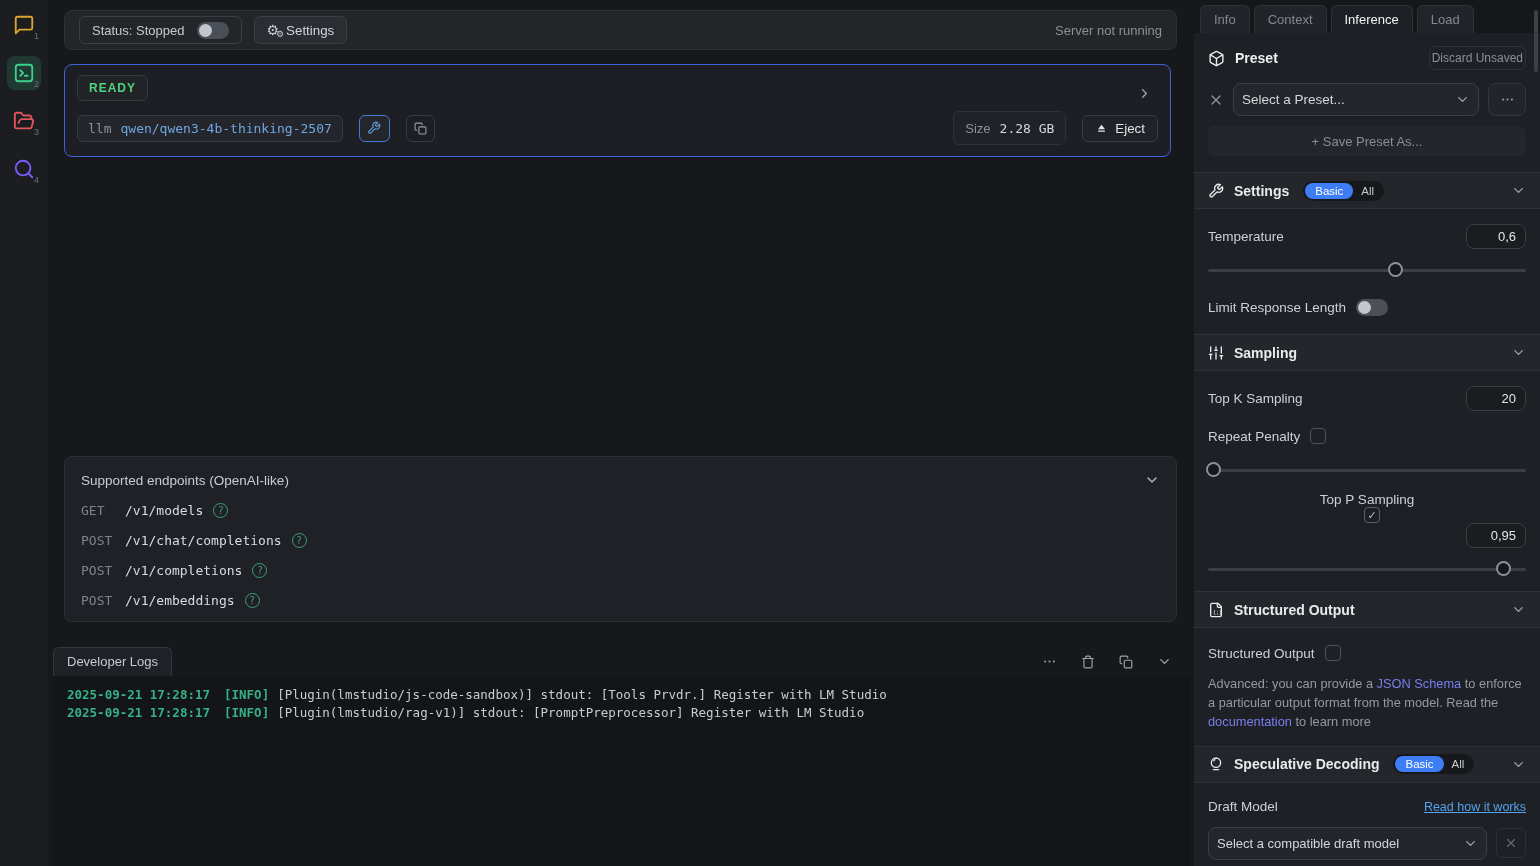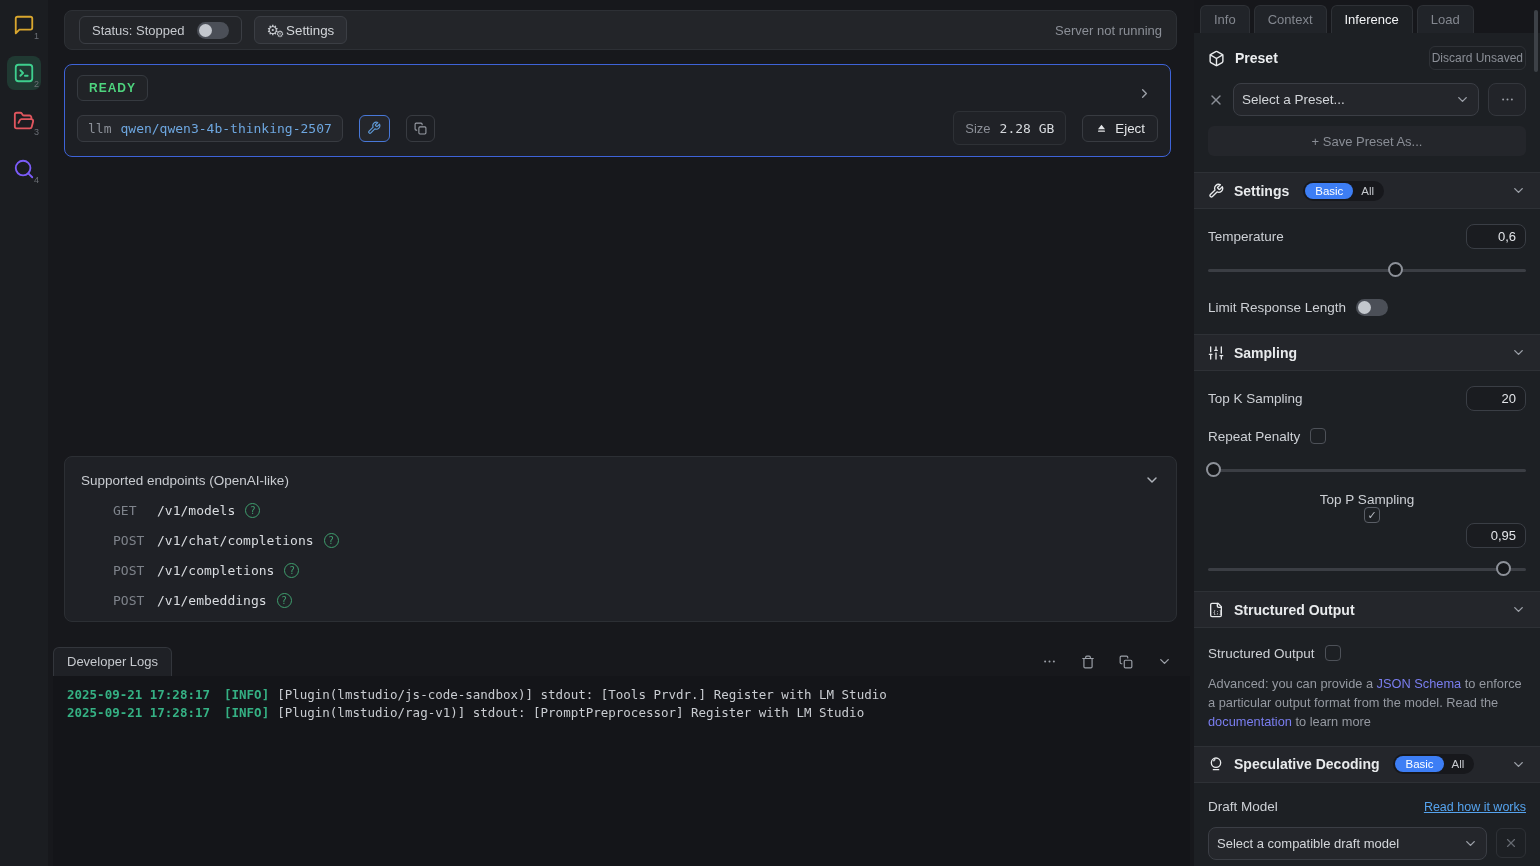--- a/index.html
+++ b/index.html
@@ -88,21 +88,21 @@
   }
 
   
   .endpoints {
     margin:299px 17px 0 16px; flex:none;
     background:#1f2126; border:1px solid #2c2f34; border-radius:8px;
     padding:15px 16px 13px;
   }
   .ep-header { display:flex; align-items:center; color:#c9ccd1; font-size:13.5px; }
   .ep-header .chev { margin-left:auto; color:#aeb2b9; cursor:pointer; }
-  .ep-row { display:flex; align-items:center; margin-top:15px; font-size:13px;margin-left:32px; }
+  .ep-row { display:flex; align-items:center; margin-top:15px; font-size:13px; }
   .ep-method { width:44px; color:#7e838b; }
   .ep-path { color:#d9dce0; margin-right:10px; }
   .help-icon {
     width:15px; height:15px; border:1px solid #3f9e6e; border-radius:50%;
     color:#3f9e6e; font-size:10px; display:flex; align-items:center; justify-content:center; cursor:pointer;
   }
 
   
   .logs-section { margin-top:25px; flex:1; display:flex; flex-direction:column; min-height:0; }
   .logs-bar { height:29px; flex:none; display:flex; align-items:flex-end; padding:0 22px 0 5px; }

